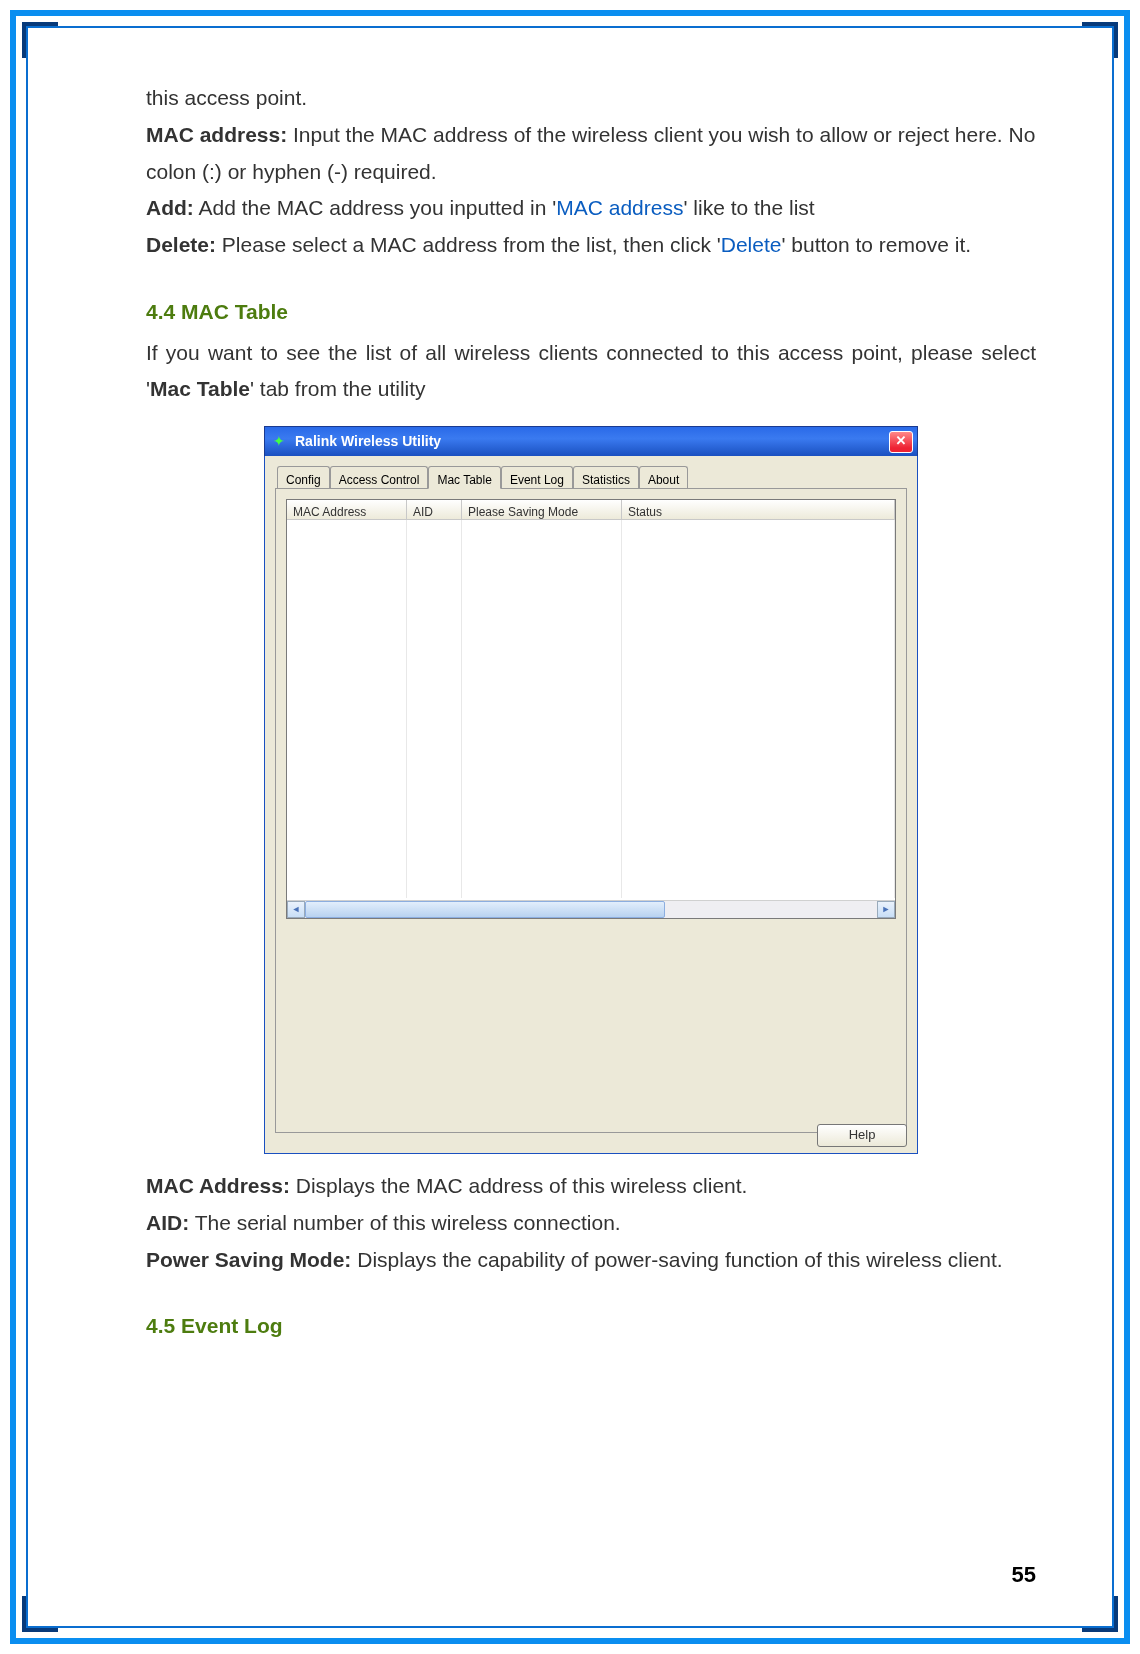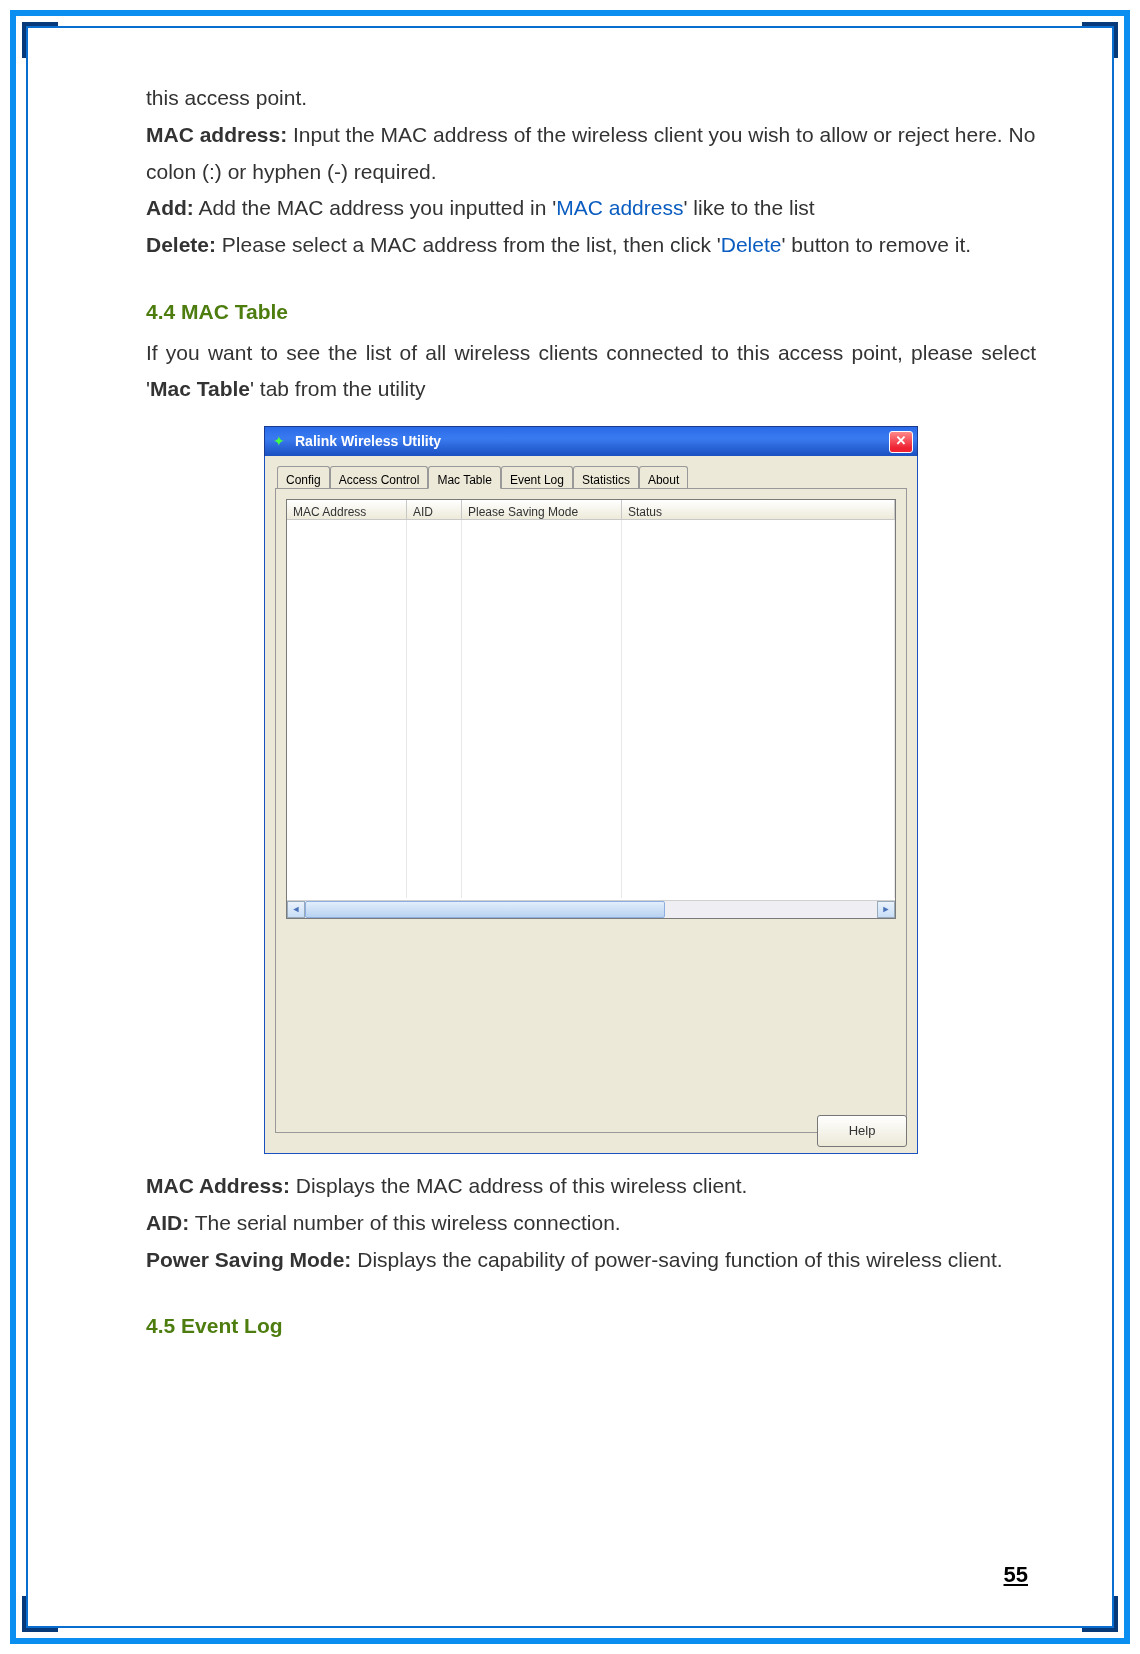--- a/index.html
+++ b/index.html
@@ -206,36 +206,35 @@
     width: 360px; height: 17px;
     background: linear-gradient(to bottom, #e2eefc 0%, #b8d2f0 100%);
     border: 1px solid #8caee0;
     border-radius: 2px;
   }
   .help-btn {
     position: absolute;
     right: 10px;
     bottom: 6px;
     width: 90px;
-    height: 32px;
+    height: 23px;
     background: linear-gradient(to bottom, #fff 0%, #ece9d8 100%);
     border: 1px solid #777;
     border-radius: 3px;
     font-size: 13px;
     display: flex;
     align-items: center;
     justify-content: center;
   }
   .page-number {
     position: absolute;
     bottom: 66px;
-    right: 112px;
+    right: 104px;
     font-weight: bold;
     font-size: 22px;
-    text-decoration: underline;
   }
 </style>
 </head>
 <body>
 
 <div class="outer-frame">
   <div class="corner tl"></div>
   <div class="corner tr"></div>
   <div class="corner bl"></div>
   <div class="corner br"></div>

